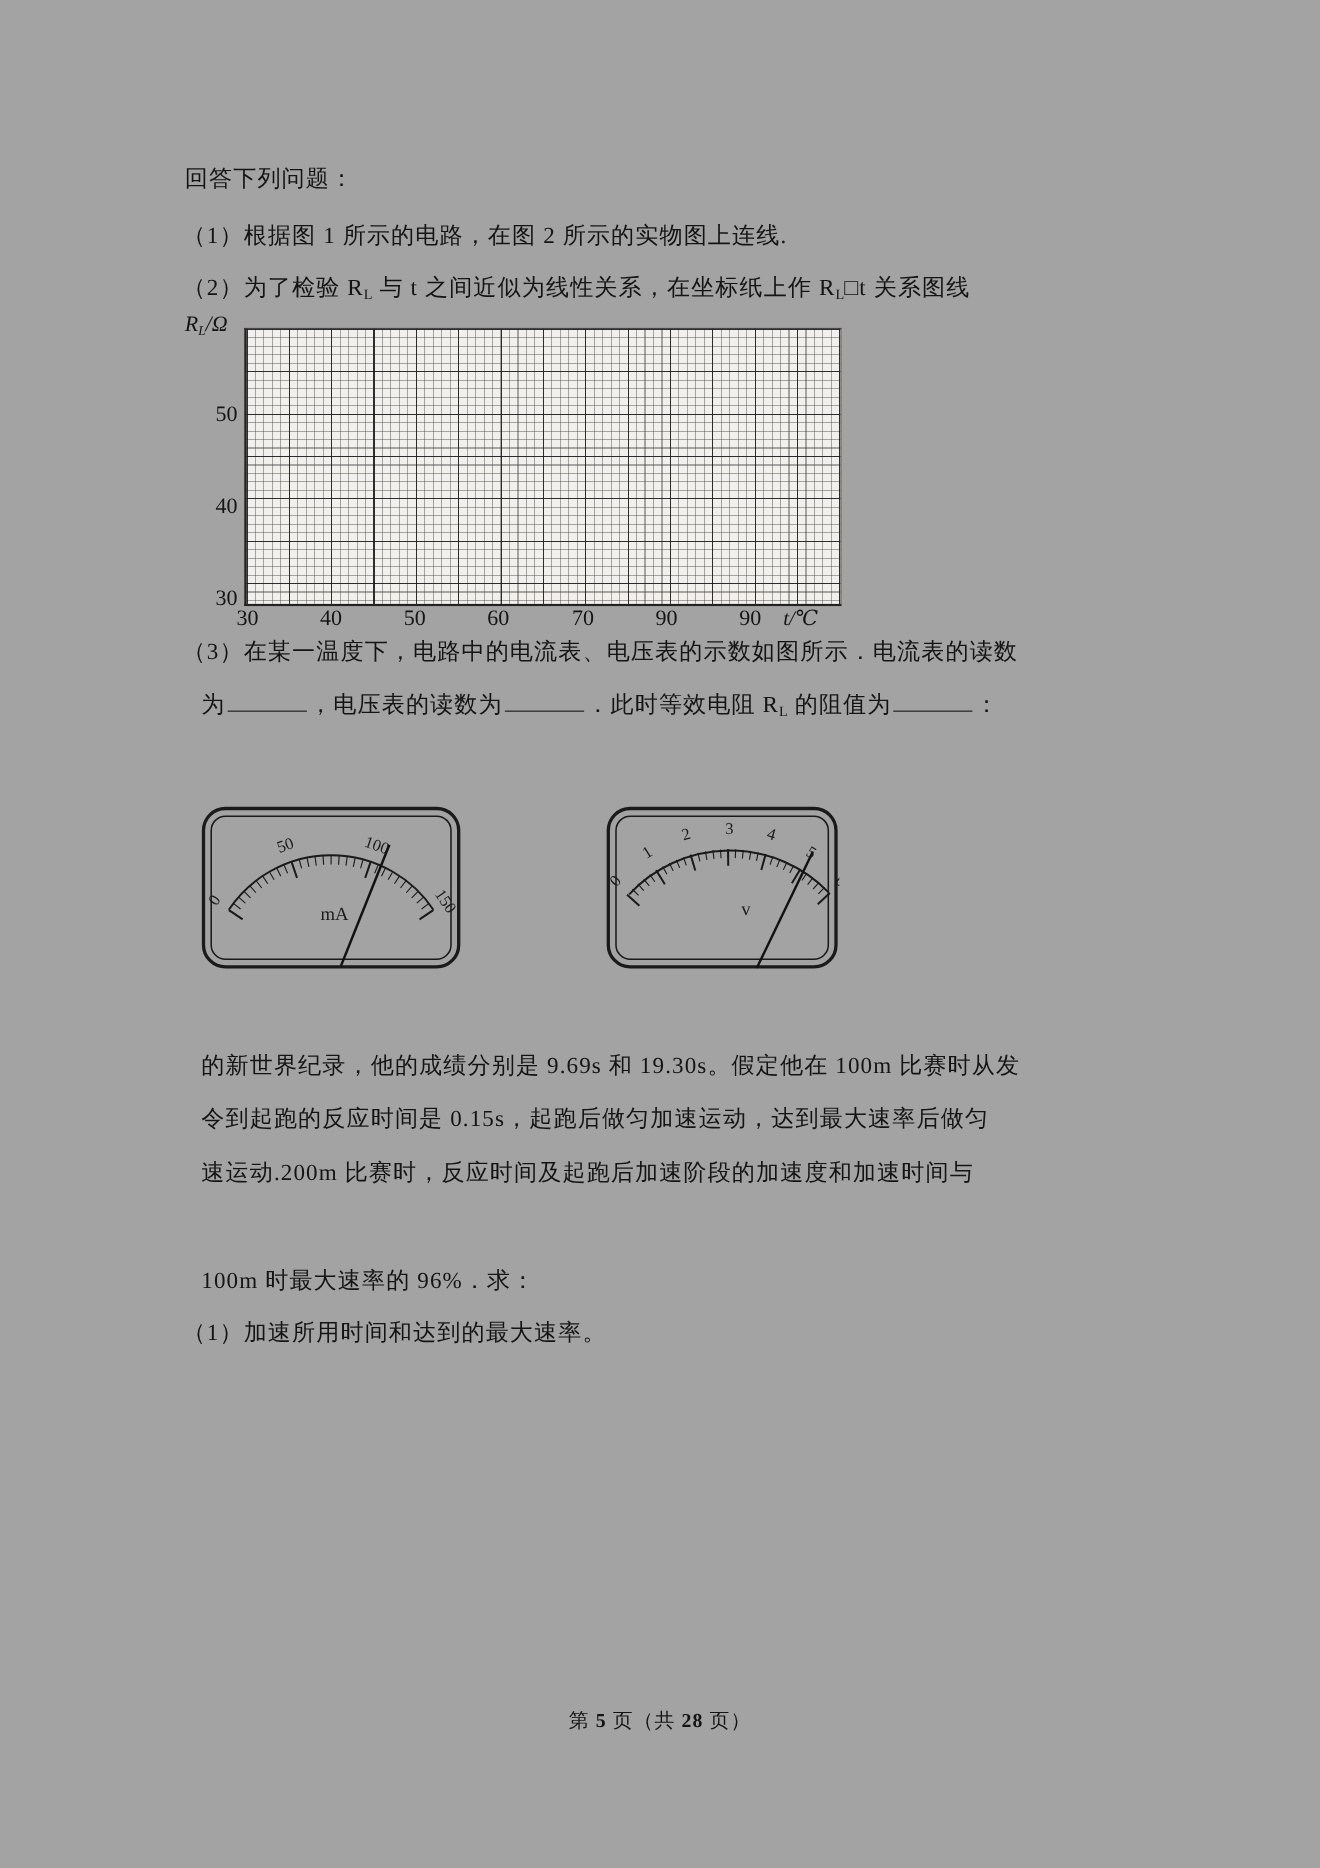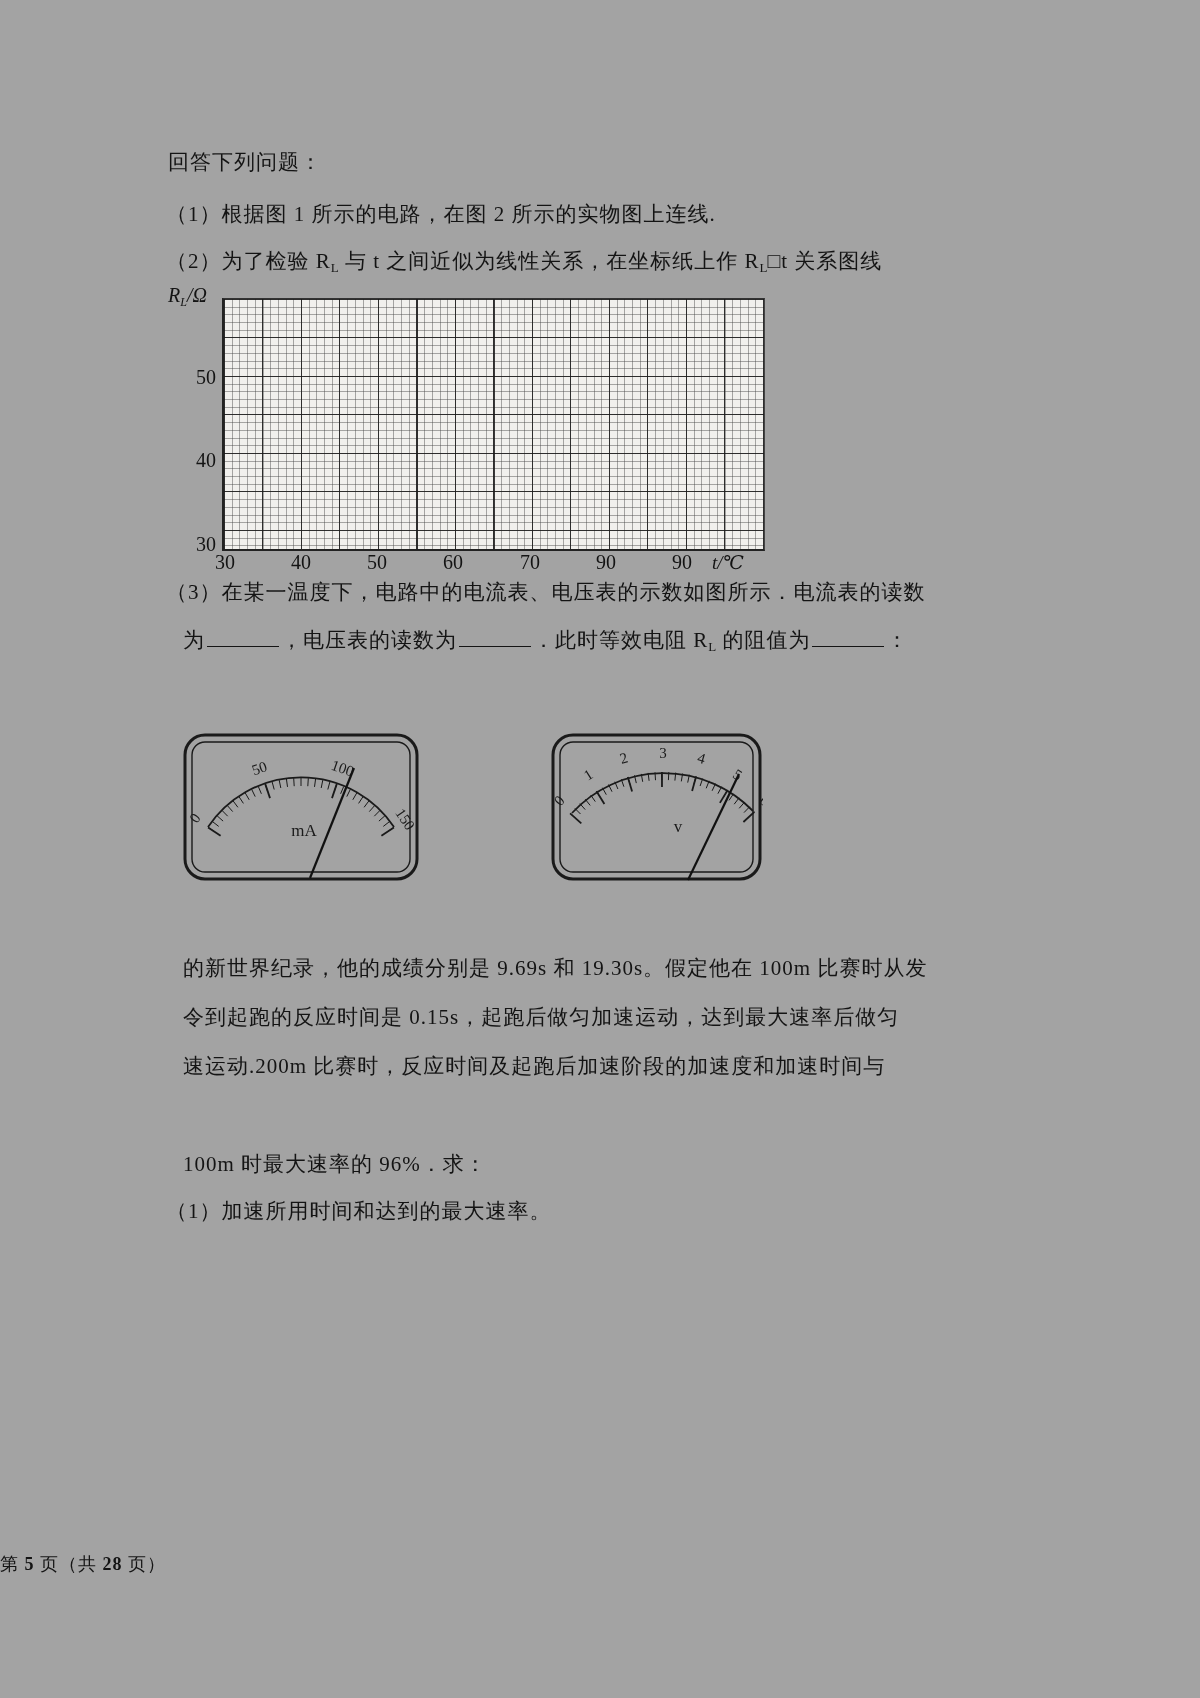--- a/index.html
+++ b/index.html
@@ -32,21 +32,21 @@
   .meter{position:absolute;}
   .meter .frame{fill:none;stroke:#1a1a1a;}
   .meter .arc{fill:none;stroke:#1a1a1a;stroke-width:1.8;}
   .meter .tick-minor line{stroke:#1a1a1a;stroke-width:1;}
   .meter .tick-major line{stroke:#1a1a1a;stroke-width:1.8;}
   .meter text{font-family:"Liberation Serif","DejaVu Serif",serif;fill:#1a1a1a;}
   .meter .num{font-size:15px;}
   .meter .unit{font-size:17px;}
   .meter .needle{stroke:#111;stroke-width:2.2;}
   
-  .footer{position:absolute;top:1552px;left:0;width:100%;text-align:left;font-size:18px;letter-spacing:1px;color:#141414;}
+  .footer{position:absolute;top:1552px;left:0;width:100%;text-align:center;font-size:18px;letter-spacing:1px;color:#141414;}
   .footer .bold{font-weight:bold;}
 </style>
 </head>
 <body>
 
 <div class="page">
 
   <p class="t" style="left:168px;top:148px">回答下列问题：</p>
   <p class="t" style="left:166px;top:200px">（1）根据图 1 所示的电路，在图 2 所示的实物图上连线.</p>
   <p class="t" style="left:166px;top:247px"><span>（2）为了检验 R</span><sub>L</sub><span> 与 t 之间近似为线性关系，在坐标纸上作 R</span><sub>L</sub><span>□t 关系图线</span></p>

